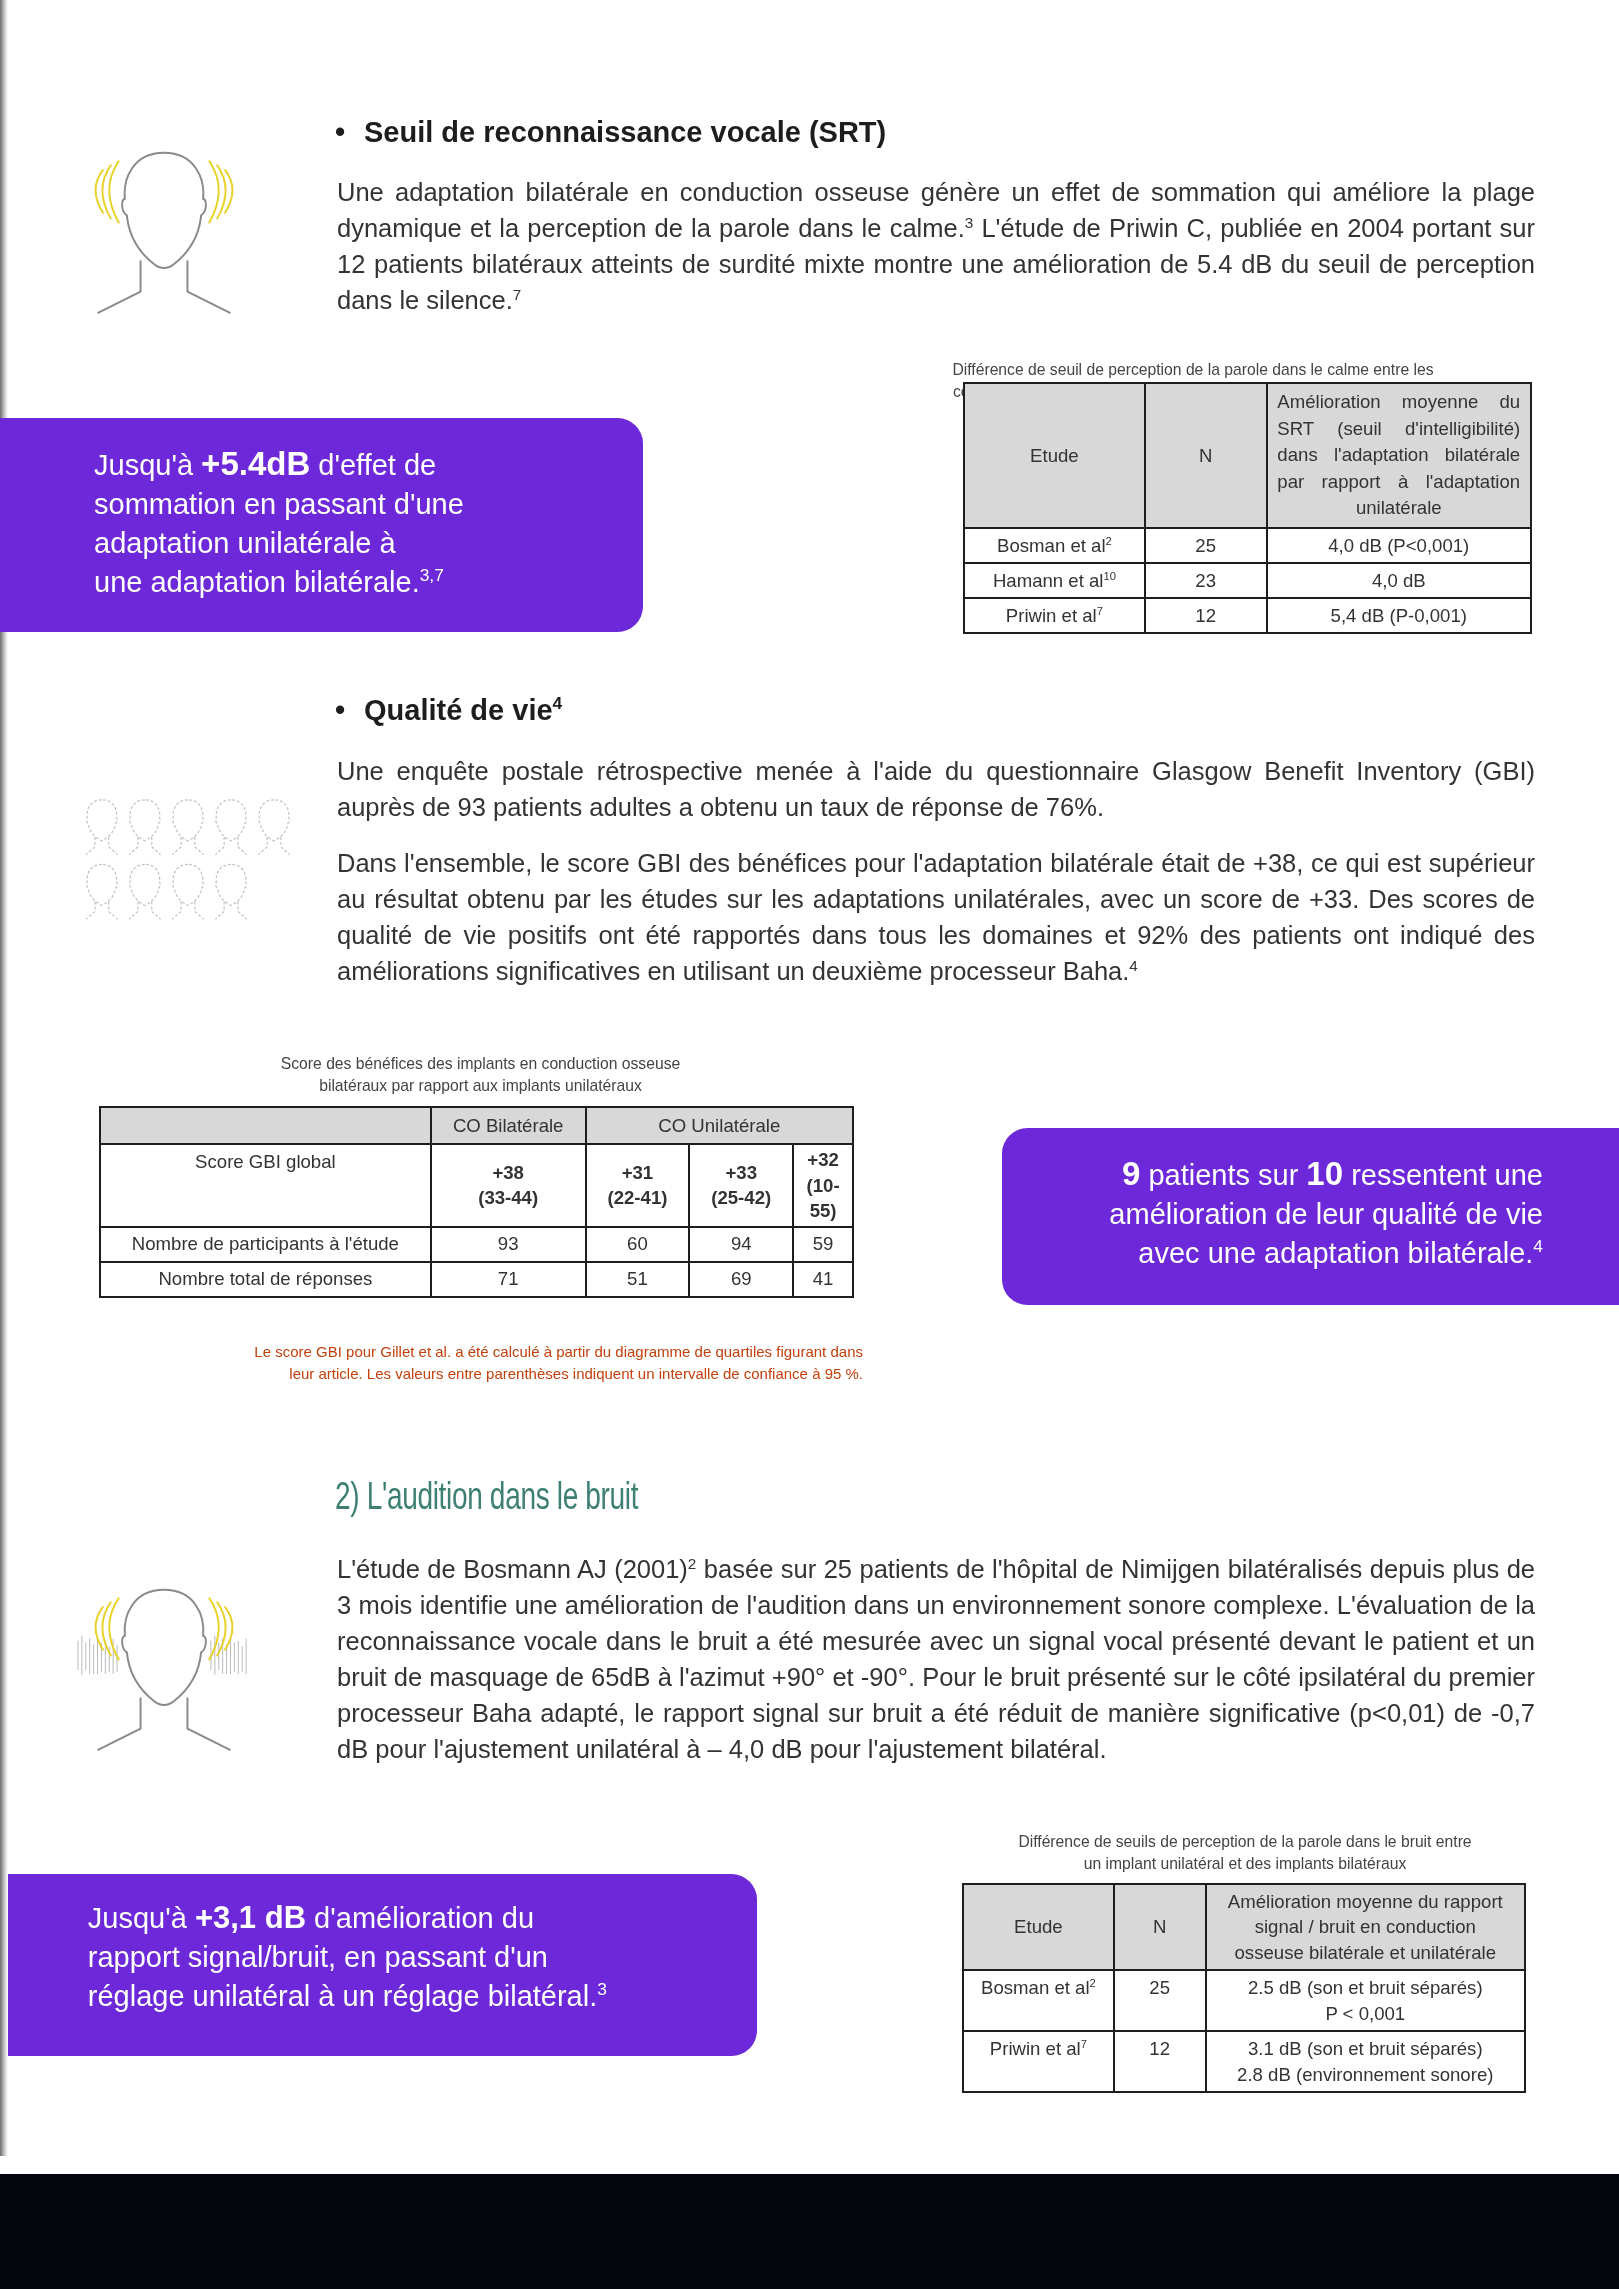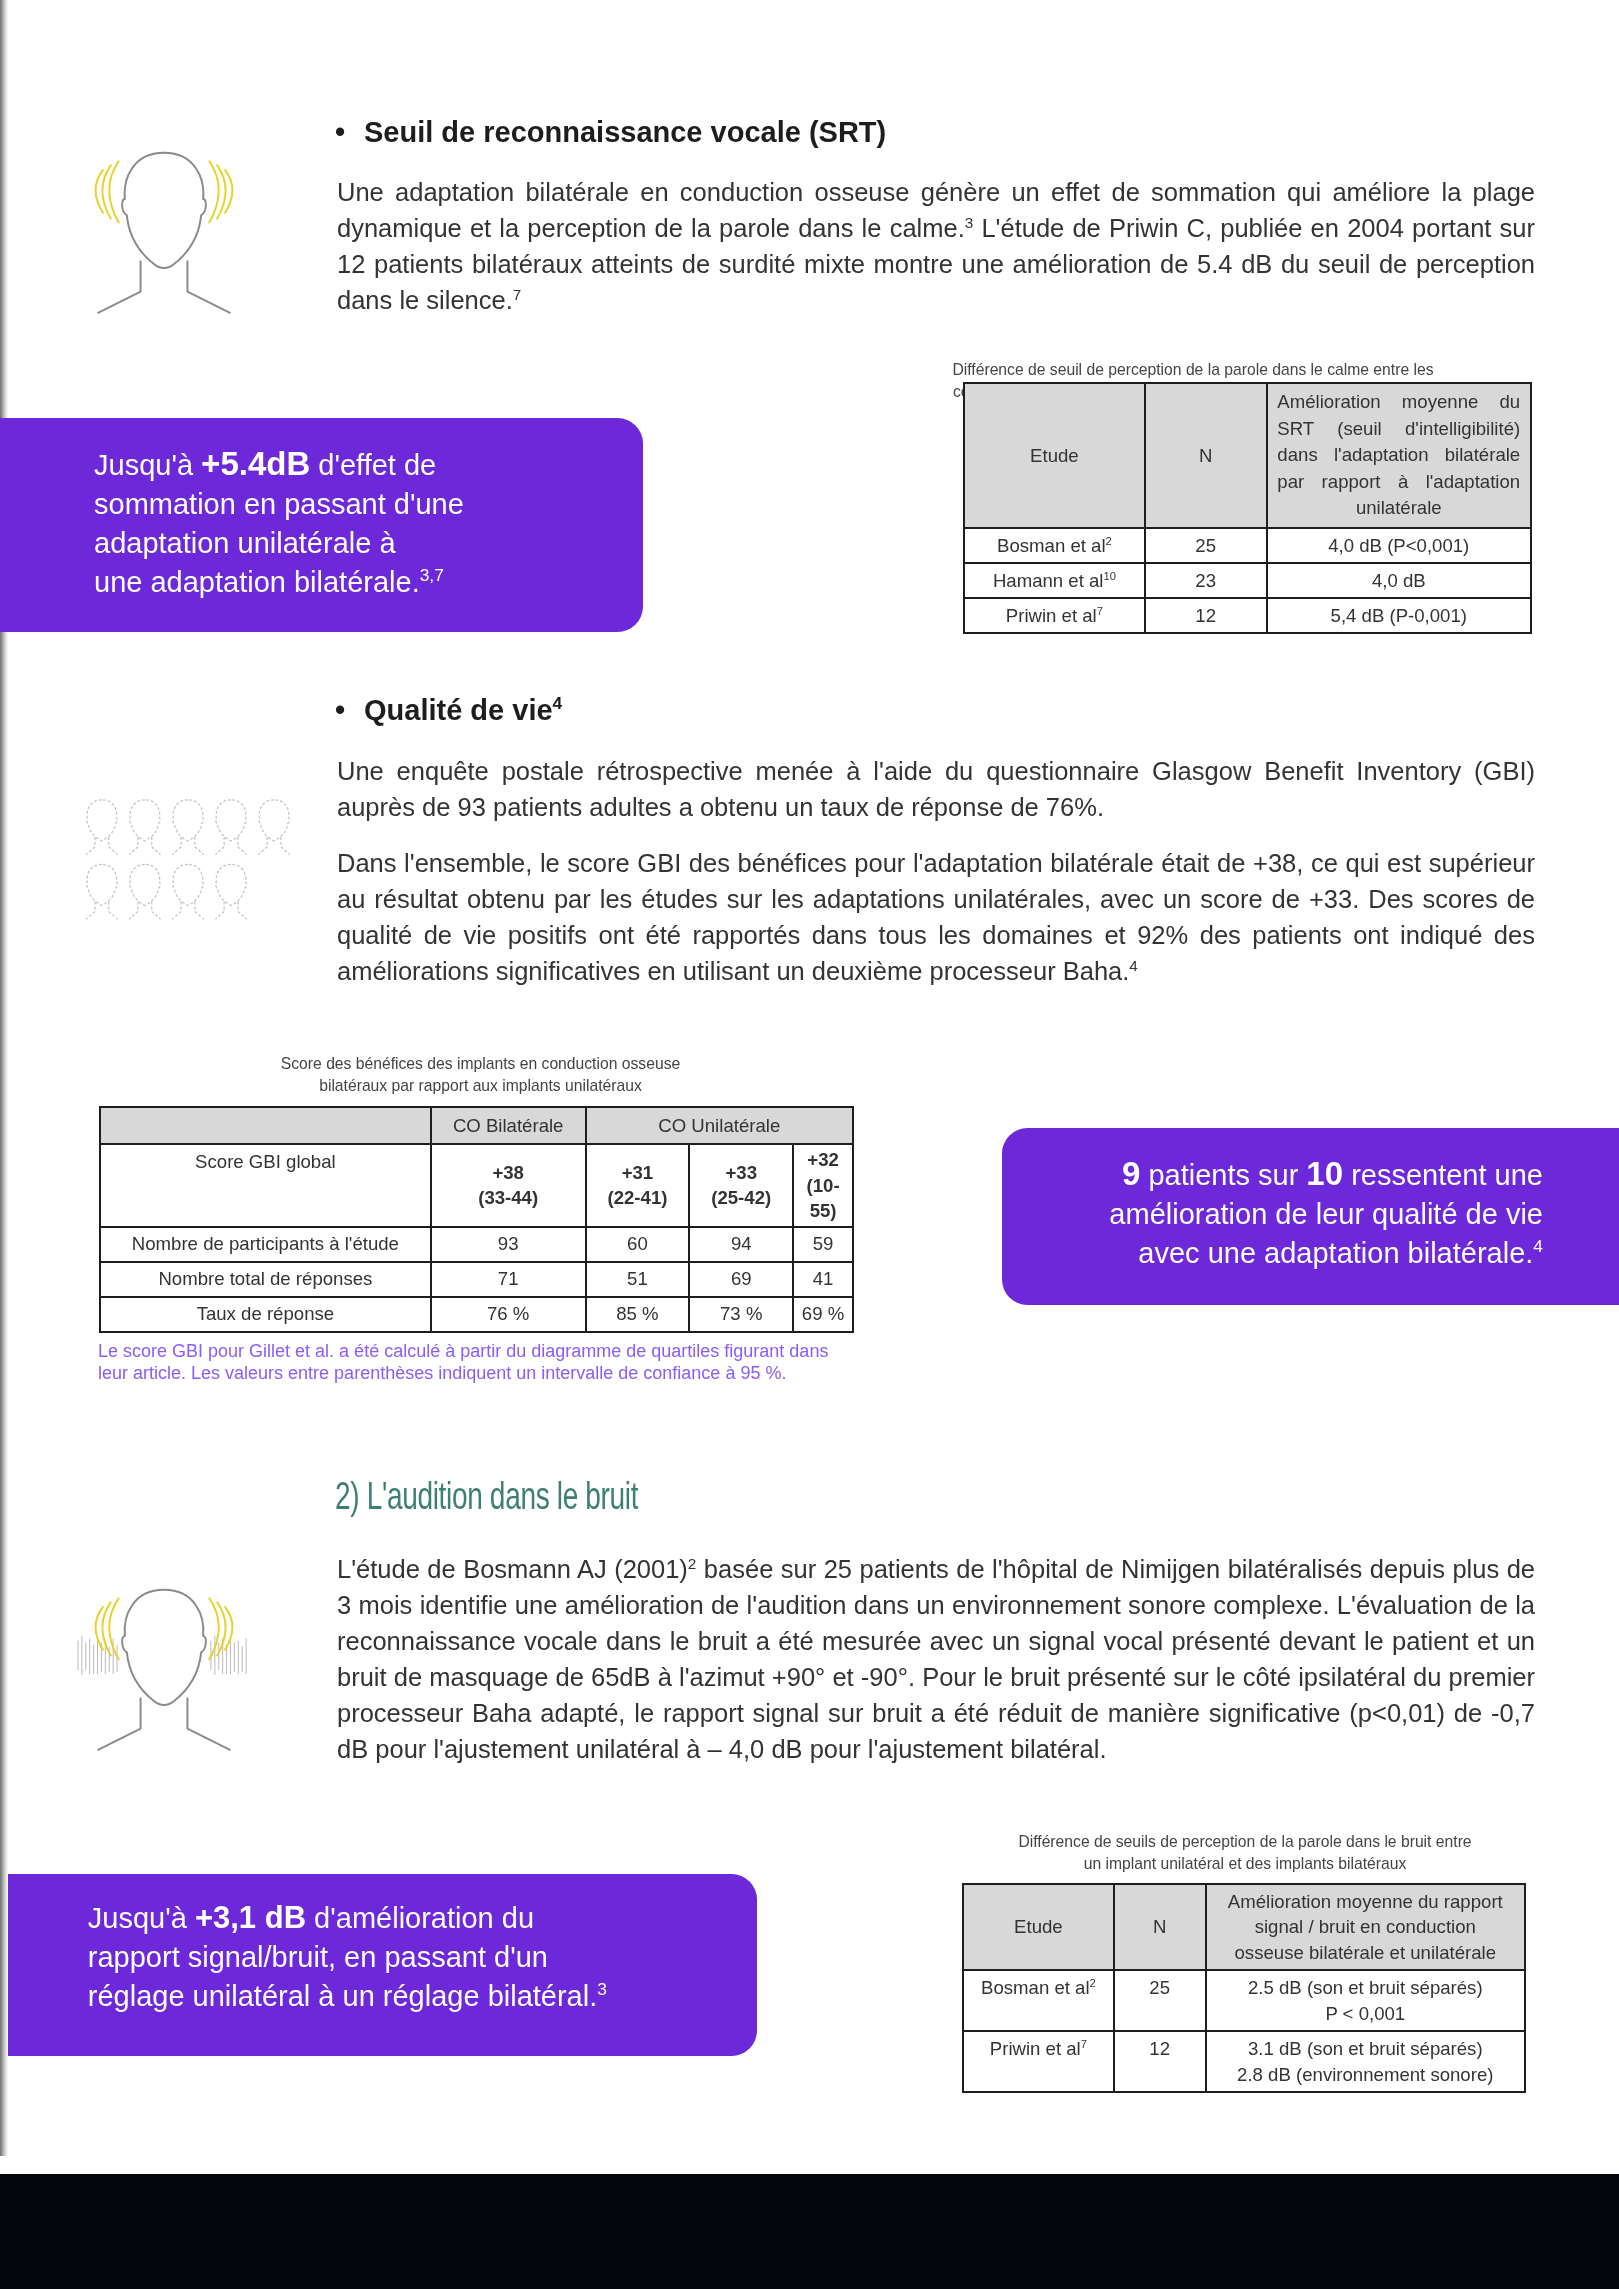--- a/index.html
+++ b/index.html
@@ -14,21 +14,21 @@
   .para { font-size:25.5px; line-height:36px; color:#333; text-align:justify; }
   sup { font-size:0.6em; line-height:0; }
   .callout { position:absolute; background:#6d28d9; color:#fff; border-radius:0 25.5px 25.5px 0; }
   .callout.right { border-radius:25.5px 0 0 25.5px; }
   .callout .txt { font-size:29px; line-height:39px; }
   .callout b { font-weight:bold; }
   .caption { font-size:15.7px; line-height:21.6px; color:#444; text-align:center; }
   table { border-collapse:collapse; font-size:18.6px; color:#333; }
   td, th { border:2px solid #1e1e1e; text-align:center; font-weight:normal; padding:2px 5.9px; }
   th { background:#d8d8d8; }
-  .note { font-size:18px; line-height:21.6px; color:#8b5cf6; text-align:left; }
+  .note { font-size:15px; line-height:21.6px; color:#c2410c; text-align:right; }
   .section-title { font-size:39px; color:#3e7f74; font-family:"Liberation Sans Narrow","Liberation Sans", sans-serif;
                    transform:scaleX(0.72); transform-origin:left; letter-spacing:-0.5px; }
   .icon svg { display:block; }
 </style>
 </head>
 <body>
 
 <div class="leftedge"></div>
 
 <div class="abs icon" style="left:76px;top:145px;">
@@ -172,27 +172,20 @@
     <td>60</td>
     <td>94</td>
     <td>59</td>
   </tr>
   <tr style="height:35px;">
     <td>Nombre total de réponses</td>
     <td>71</td>
     <td>51</td>
     <td>69</td>
     <td>41</td>
-  </tr>
-  <tr style="height:35px;">
-    <td>Taux de réponse</td>
-    <td>76 %</td>
-    <td>85 %</td>
-    <td>73 %</td>
-    <td>69 %</td>
   </tr>
 </tbody>
   </table>
 
 <div class="abs note" style="left:98px;top:1341px;width:765px;">
   <div>Le score GBI pour Gillet et al. a été calculé à partir du diagramme de quartiles figurant dans</div>
   <div>leur article. Les valeurs entre parenthèses indiquent un intervalle de confiance à 95 %.</div>
 </div>
 
 <div class="callout right" style="left:1002px;top:1128px;width:617px;height:177px;">

